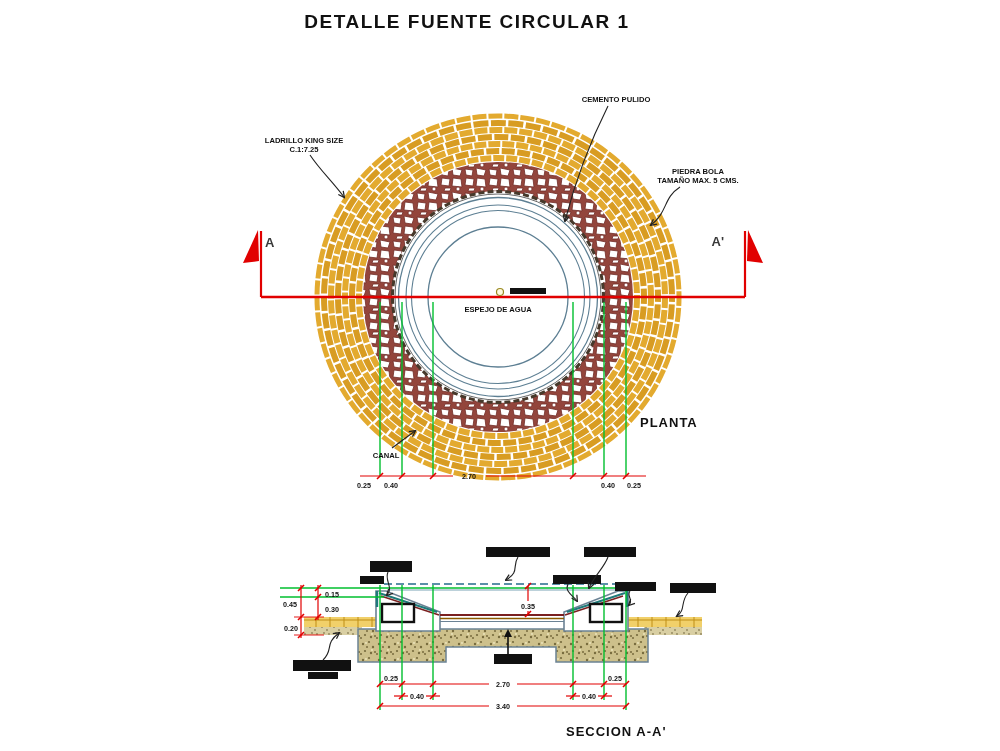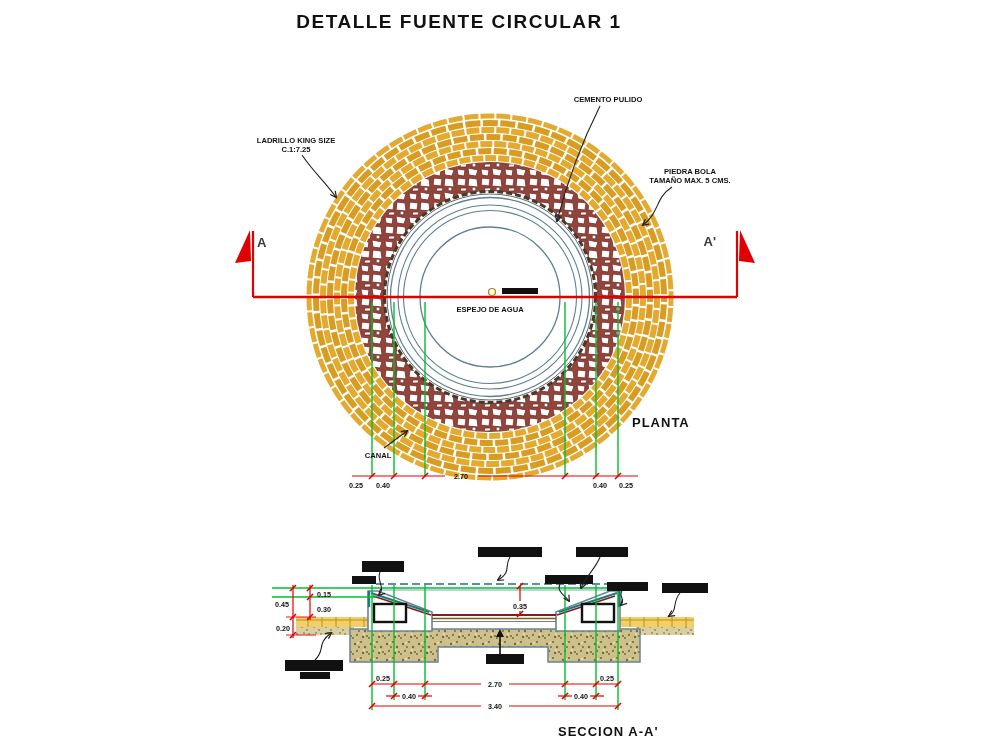--- a/index.html
+++ b/index.html
@@ -1,17 +1,17 @@
 <!DOCTYPE html>
 <html><head>
 <meta charset="utf-8">
 <style>
   html,body{margin:0;padding:0;background:#ffffff;}
   .canvas-wrap{position:relative;width:820px;height:751px;background:#ffffff;overflow:hidden;
-               font-family:"Liberation Sans", sans-serif;}
+               font-family:"Liberation Sans", sans-serif;margin-left:8px;}
   svg{display:block;}
   text{font-family:"Liberation Sans", sans-serif;fill:#111;}
   .t-title{font-size:19px;font-weight:bold;letter-spacing:1.5px;}
   .t-view{font-size:13px;font-weight:bold;letter-spacing:1px;}
   .t-small{font-size:7.6px;font-weight:bold;}
   .t-dim{font-size:7.2px;font-weight:bold;}
   .t-marker{font-size:13px;font-weight:bold;fill:#3a3a3a;}
 </style>
 </head>
 <body>

